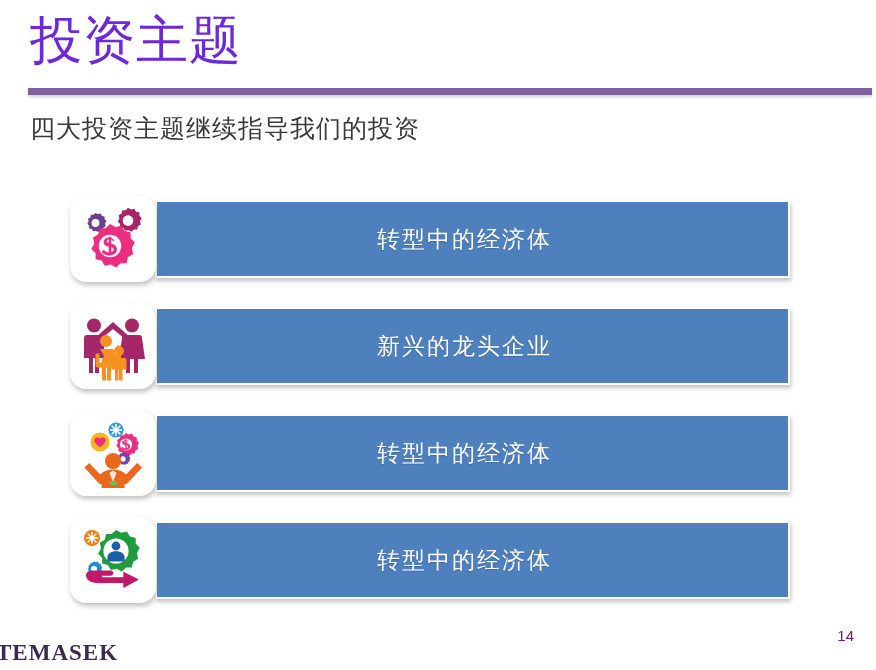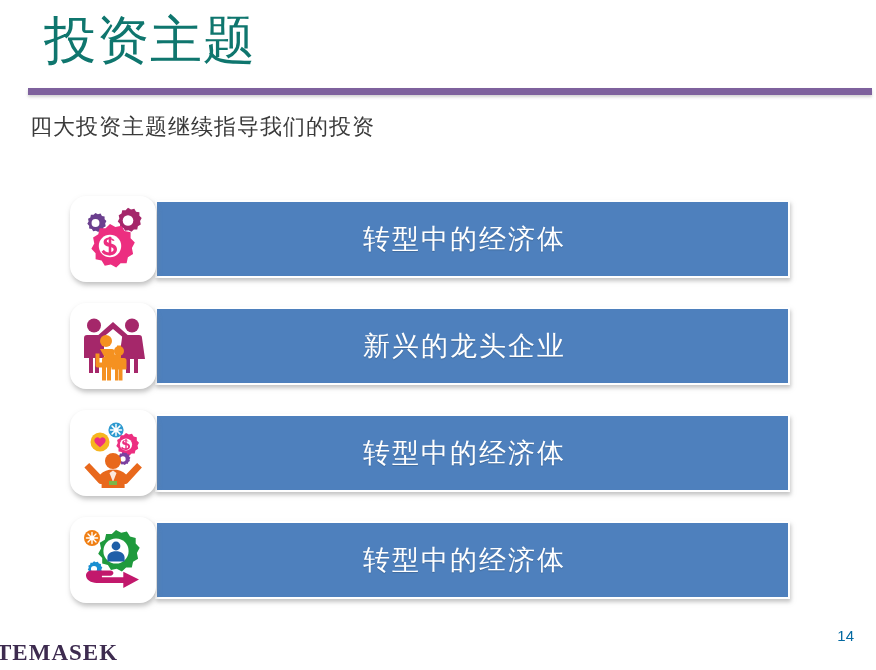--- a/index.html
+++ b/index.html
@@ -17,45 +17,45 @@
 
   .slide {
     position: absolute;
     inset: 0;
     background: #ffffff;
   }
 
   
   .title {
     position: absolute;
-    left: 44px;
+    left: 30px;
     top: 8px;
     font-size: 52px;
     line-height: 1.25;
-    color: #0f766e;
+    color: #6d28d9;
     font-family: "Liberation Serif", serif;
     letter-spacing: 1px;
     white-space: nowrap;
   }
 
   .title-rule {
     position: absolute;
     left: 28px;
     top: 88px;
     width: 844px;
     height: 7px;
     background: #7e619d;
     box-shadow: 0 2px 3px rgba(120, 120, 120, 0.35);
   }
 
   .subtitle {
     position: absolute;
     left: 30px;
     top: 112px;
-    font-size: 22px;
+    font-size: 25px;
     color: #3a3a3a;
     font-family: "Liberation Serif", serif;
     white-space: nowrap;
     letter-spacing: 1px;
   }
 
   
   .themes {
     position: absolute;
     left: 0;
@@ -79,21 +79,21 @@
     border: 2px solid #ffffff;
     box-sizing: border-box;
     box-shadow: 1px 3px 4px rgba(140, 140, 140, 0.5);
     display: flex;
     align-items: center;
     justify-content: center;
   }
 
   .theme-label {
     color: #ffffff;
-    font-size: 27px;
+    font-size: 23px;
     font-family: "Liberation Serif", serif;
     letter-spacing: 2px;
     text-shadow: 0 1px 1px rgba(0, 0, 0, 0.18);
     position: relative;
     left: -8px;
     text-align: right;
   }
 
   .icon-tile {
     position: absolute;
@@ -124,21 +124,21 @@
     letter-spacing: 1px;
     color: #3d2b4f;
   }
 
   .page-number {
     position: absolute;
     right: 22px;
     bottom: 26px;
     font-family: "Liberation Sans", sans-serif;
     font-size: 15px;
-    color: #0369a1;
+    color: #701a75;
   }
 </style>
 </head>
 <body>
 
 <div class="slide">
 
   <div class="title">投资主题</div>
 
   <div class="title-rule"></div>

